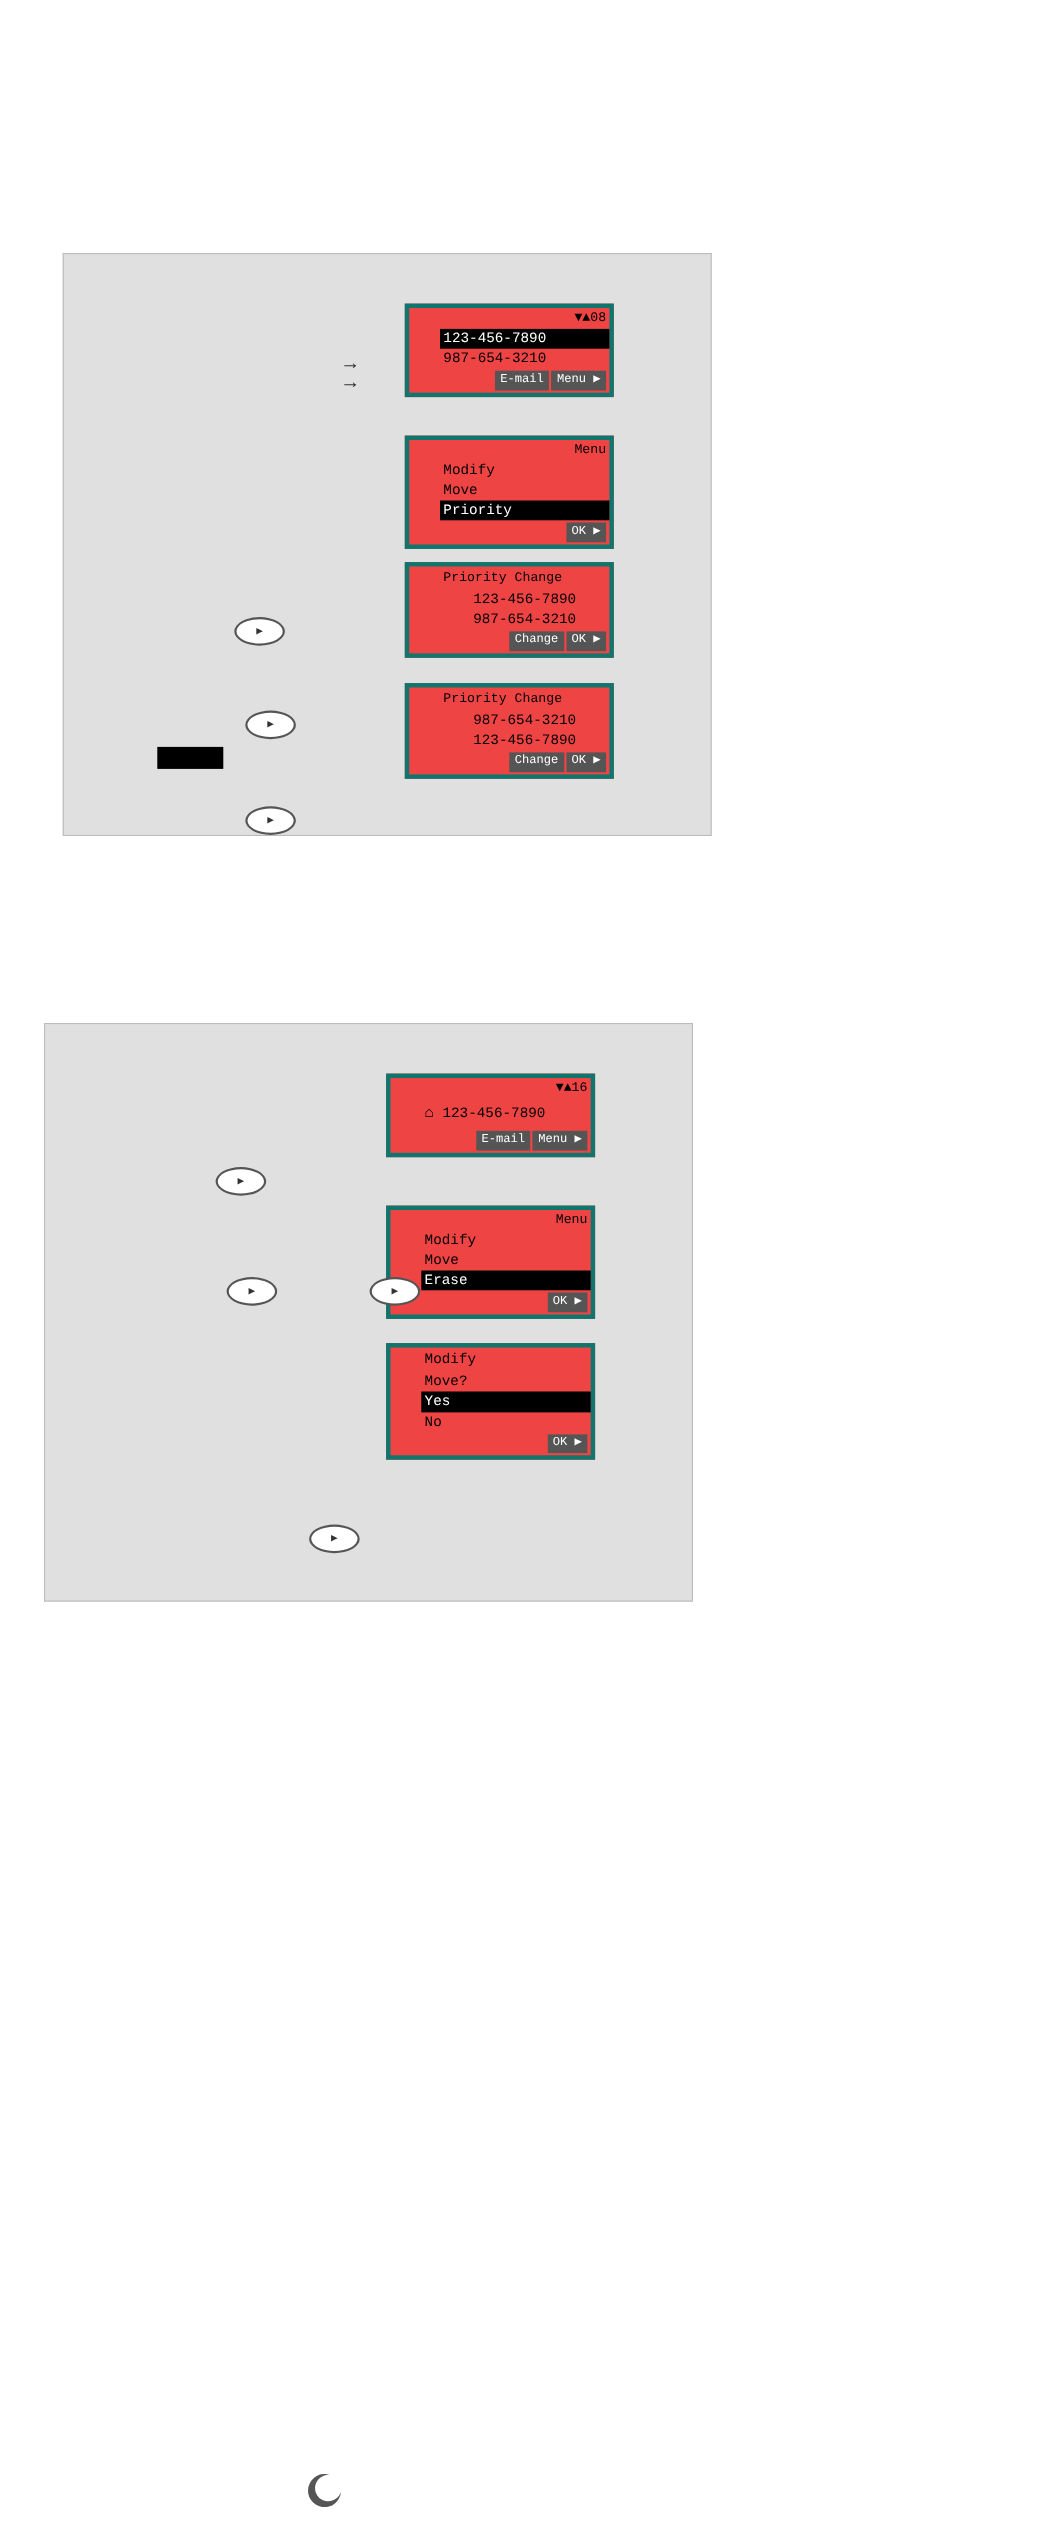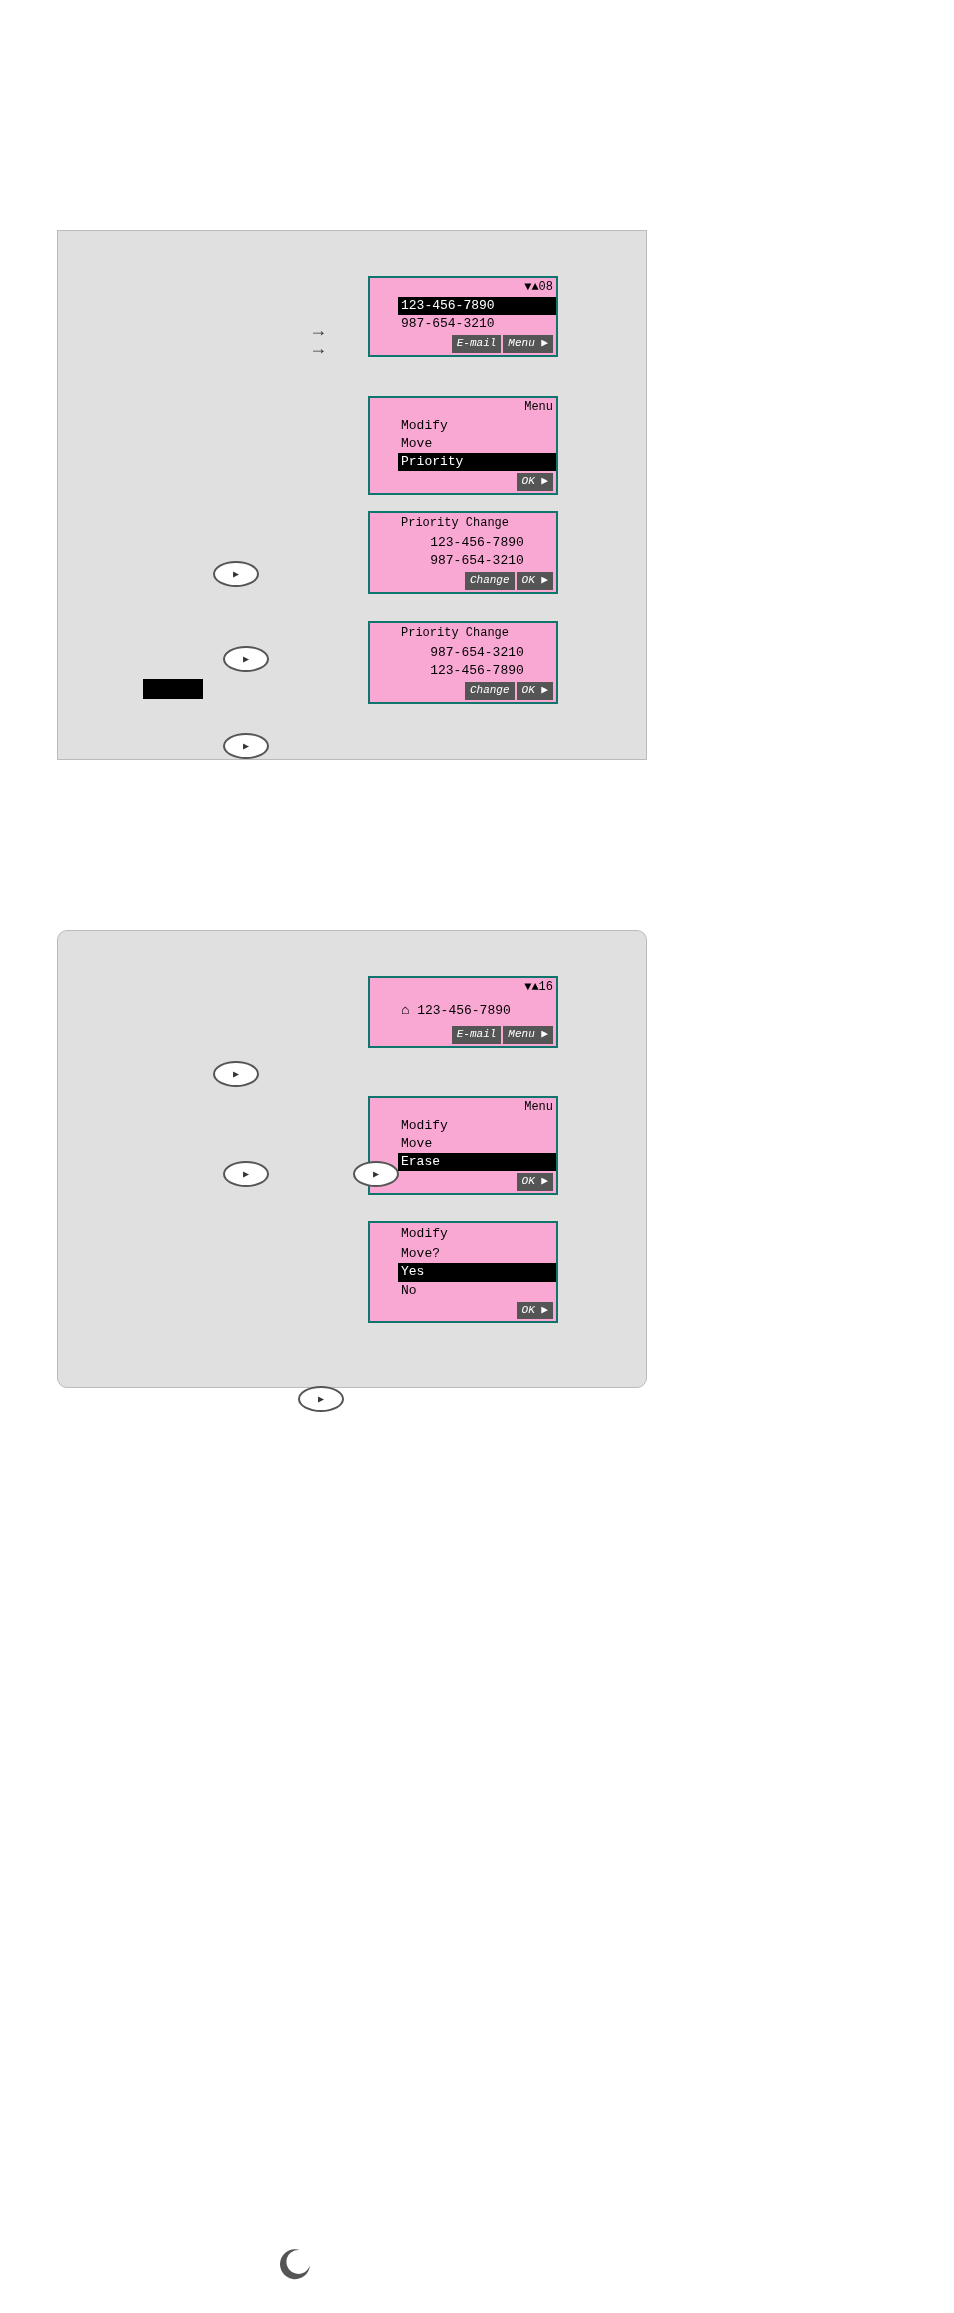--- a/index.html
+++ b/index.html
@@ -15,22 +15,22 @@
     
     .panel {
       position: absolute;
       background: #e0e0e0;
       border: 1px solid #bbb;
     }
 
     
     .lcd-box {
       position: absolute;
-      background: #f9a8d4;
-      border: 2px solid #0f766e;
+      background: #ef4444;
+      border: 4px solid #0f766e;
       font-family: 'Courier New', Courier, monospace;
       font-size: 13px;
       line-height: 1.4;
     }
 
     .lcd-box .lcd-header {
       text-align: right;
       padding: 1px 3px;
       font-size: 12px;
     }
@@ -44,21 +44,20 @@
     .lcd-box .lcd-row.selected {
       background: #000;
       color: #fff;
     }
 
     .lcd-box .lcd-footer {
       display: flex;
       justify-content: flex-end;
       gap: 2px;
       padding: 2px 3px;
-      font-style: italic;
     }
 
     .lcd-btn {
       background: #555;
       color: #fff;
       font-size: 11px;
       padding: 1px 5px;
       font-family: 'Courier New', Courier, monospace;
     }
 
@@ -91,25 +90,24 @@
     
     #panel1 {
       left: 57px;
       top: 230px;
       width: 590px;
       height: 530px;
     }
 
     
     #panel2 {
-      left: 57px;
+      left: 40px;
       top: 930px;
       width: 590px;
-      height: 458px;
-      border-radius: 10px;
+      height: 526px;
     }
   </style>
 </head>
 <body>
 
 <div id="panel1" class="panel">
 
   <div class="lcd-box" style="position:absolute; top:45px; left:310px; width:190px;">
     <div class="lcd-header">▼▲08</div>
     <div class="lcd-row selected">123-456-7890</div>

